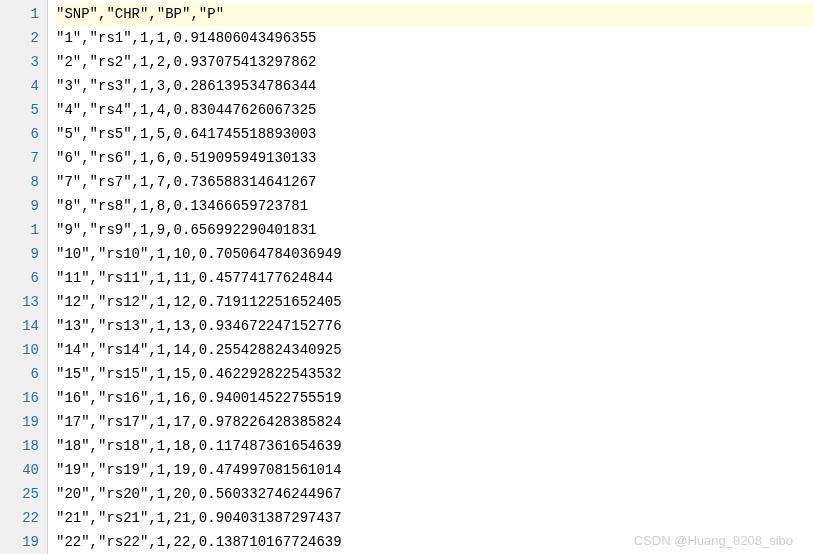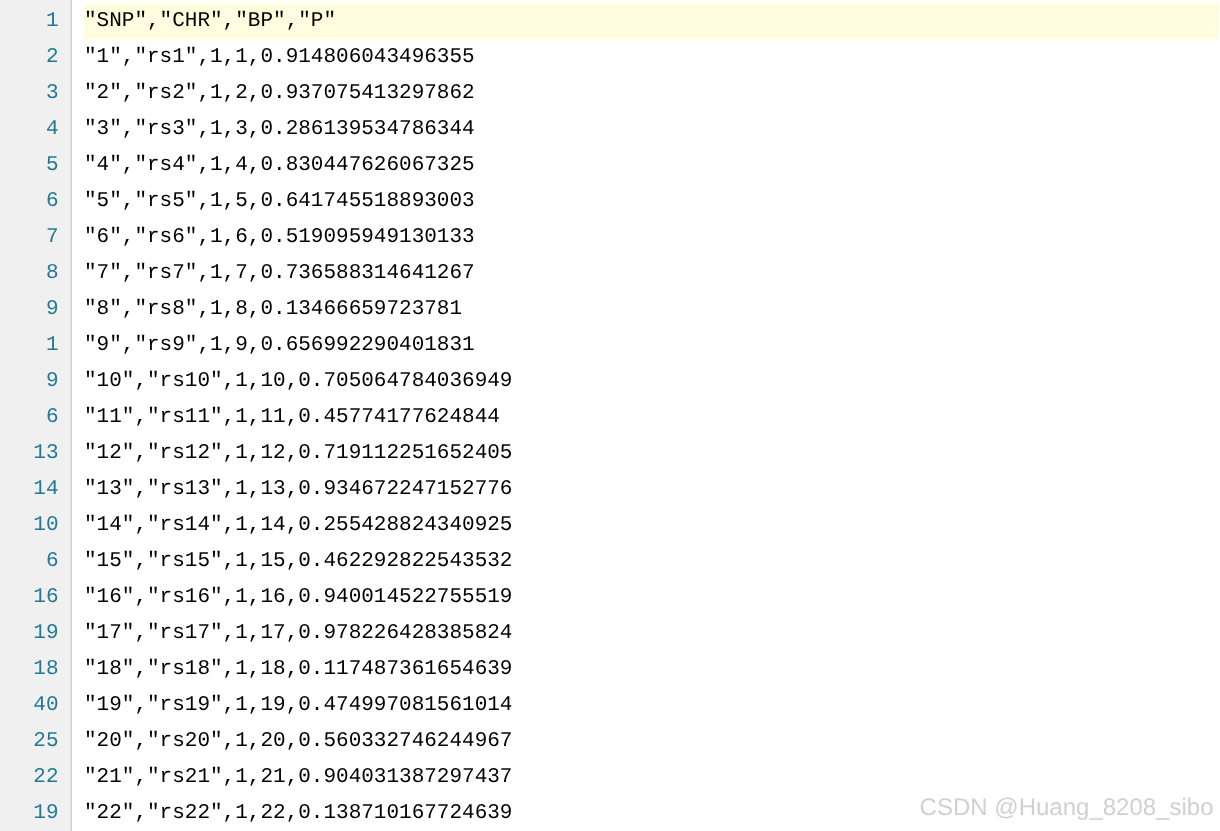--- a/index.html
+++ b/index.html
@@ -41,25 +41,25 @@
       line-height: 24px;
       height: 24px;
       white-space: pre;
       color: #000000;
     }
     .content .line.highlighted {
       background: #fffce0;
     }
     .watermark {
       position: absolute;
-      right: 4px;
+      right: 20px;
       bottom: 6px;
       color: #d0d0d0;
       font-family: Arial, sans-serif;
-      font-size: 16px;
+      font-size: 13px;
       pointer-events: none;
     }
   </style>
 </head>
 <body>
 
 <div class="editor">
   <div class="gutter">
       <div class="line-num">1</div>
       <div class="line-num">2</div>

